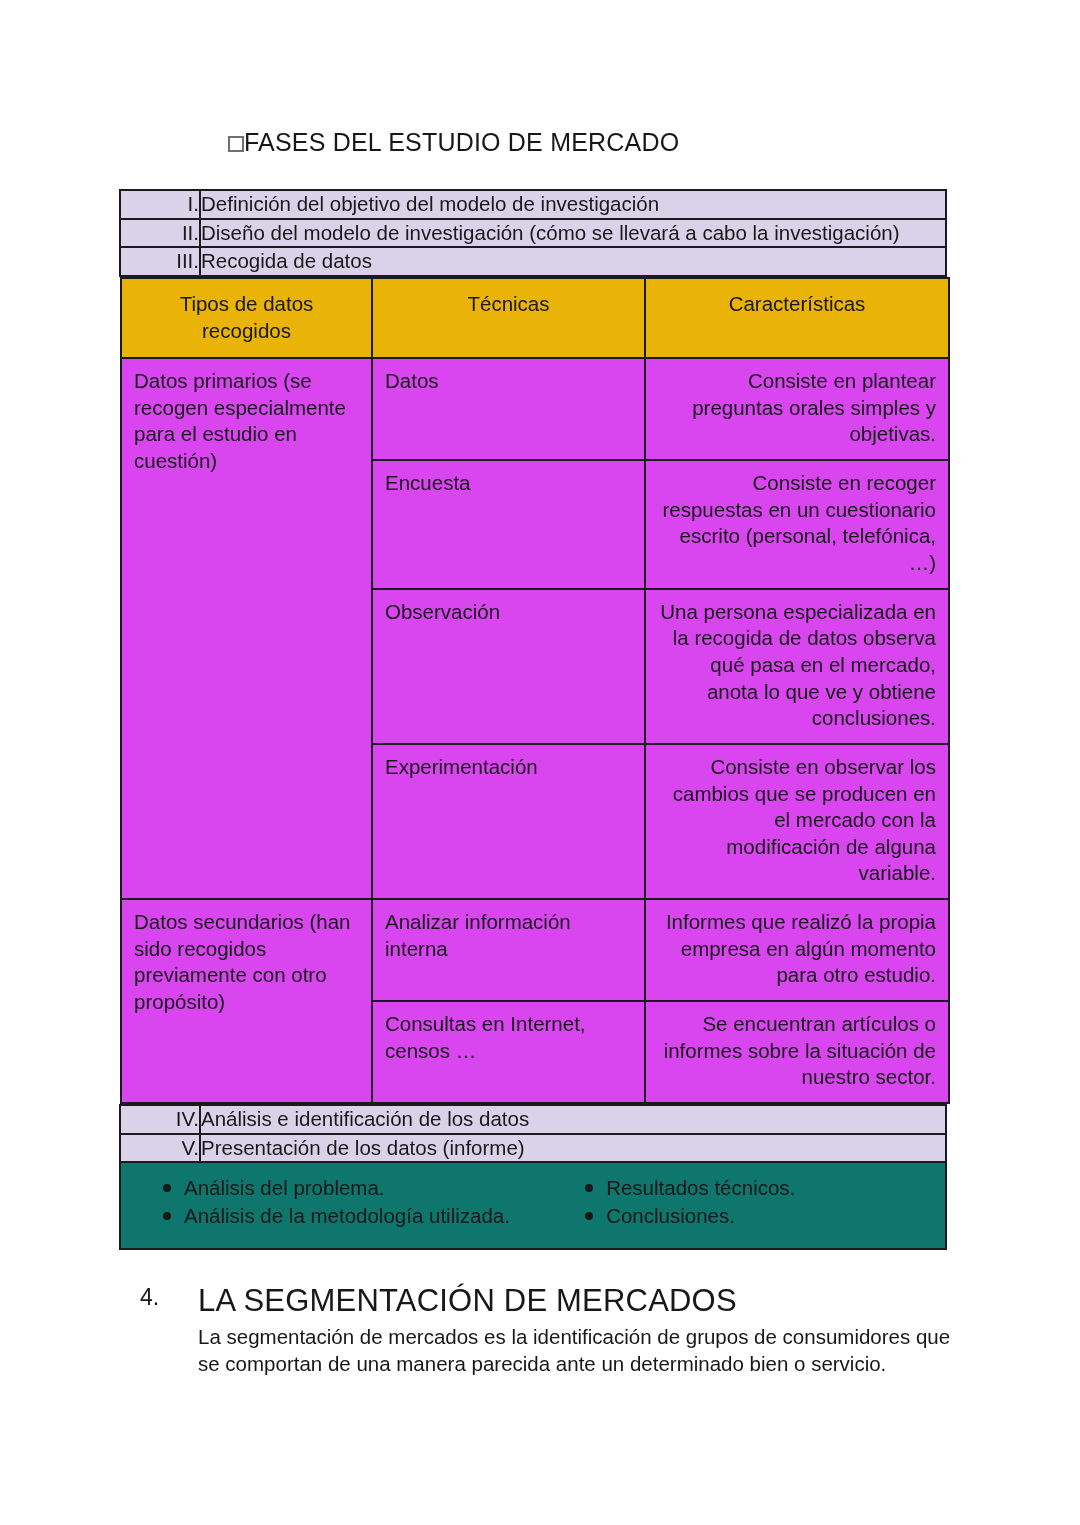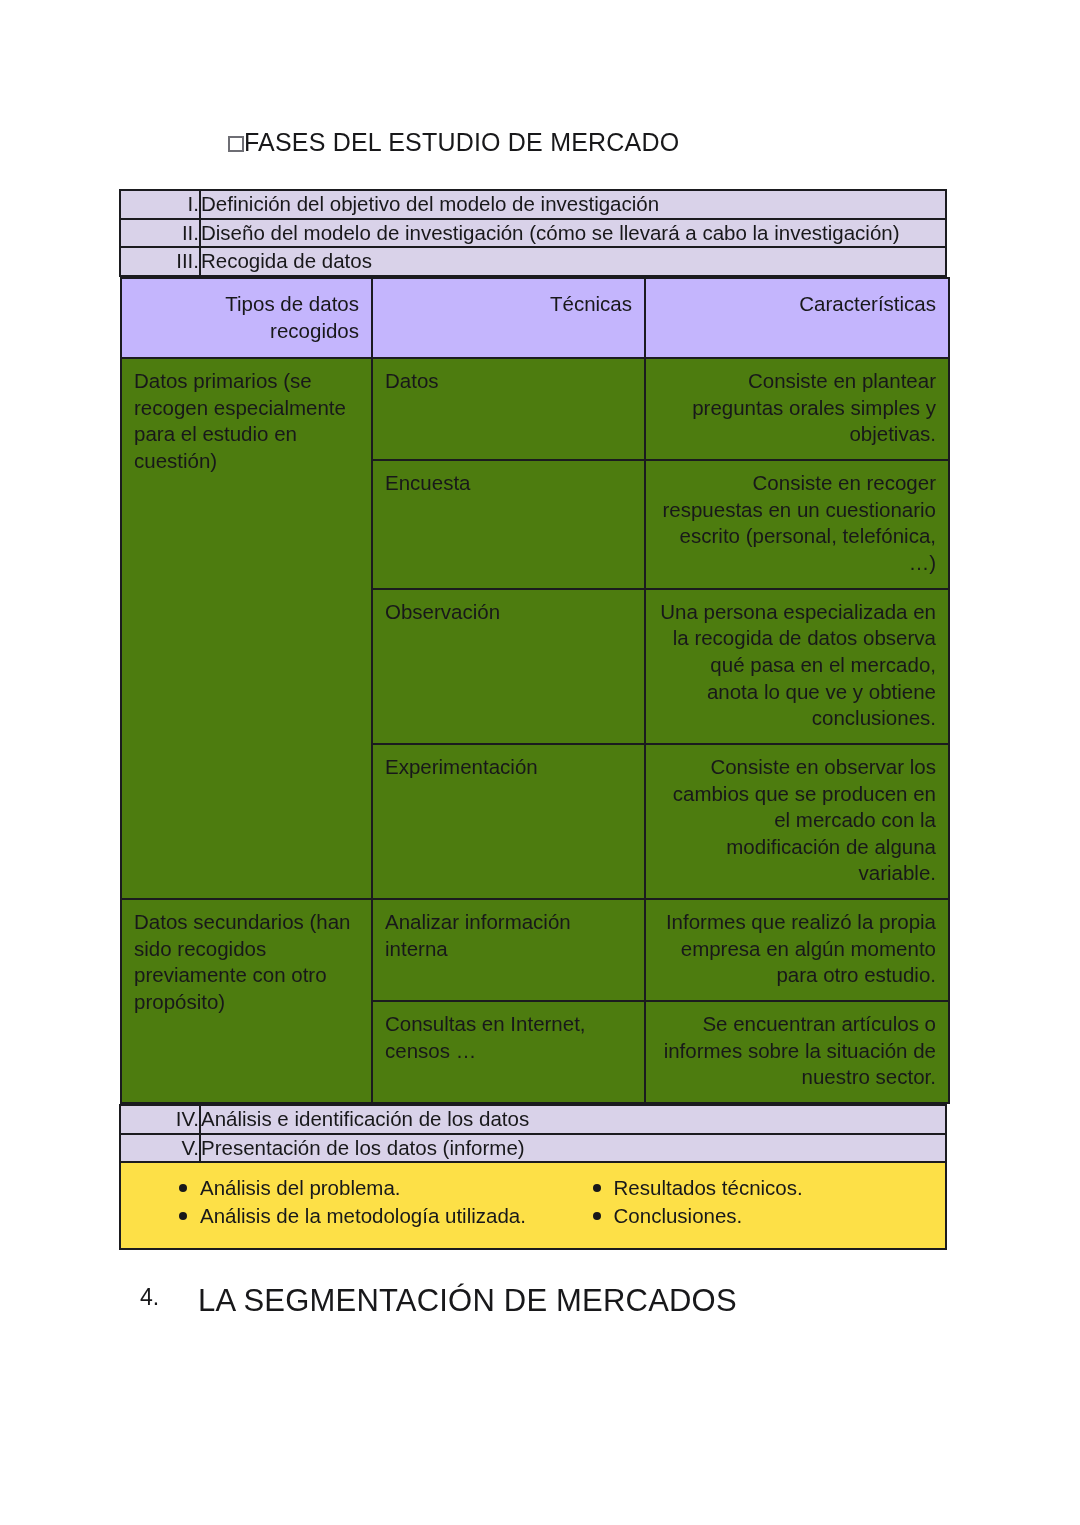--- a/index.html
+++ b/index.html
@@ -87,25 +87,25 @@
     border-collapse: collapse;
     table-layout: fixed;
   }
   .datos-table td, .datos-table th {
     border: 2.2px solid #1b1b1f;
     padding: 9px 12px 11px 12px;
     vertical-align: top;
     font-size: 20.5px;
     line-height: 1.30;
     font-weight: normal;
-    background: #4d7c0f;
+    background: #d946ef;
   }
   .datos-table thead th {
-    background: #c4b5fd;
-    text-align: right;
+    background: #eab308;
+    text-align: center;
     padding-top: 12px;
     padding-bottom: 13px;
   }
   .col-tipo   { width: 251px; }
   .col-tecnica{ width: 273px; }
   .col-carac  { width: 304px; }
 
   .cell-tipo   { vertical-align: top; }
   .cell-tecnica{ vertical-align: top; }
   .cell-carac  { vertical-align: top; text-align: right; }
@@ -113,22 +113,22 @@
   
   .h-sondeo   { height: 72px; }
   .h-encuesta { height: 88px; }
   .h-observ   { height: 142px; }
   .h-exper    { height: 113px; }
   .h-interna  { height: 90px; }
   .h-censos   { height: 72px; }
 
   
   .bullets-row td {
-    background: #fde047;
-    padding: 12px 10px 16px 24px;
+    background: #0f766e;
+    padding: 12px 10px 16px 8px;
     margin-left: 34px;
   }
   .bullets-grid {
     display: flex;
     gap: 0px;
   }
   .bullets-col {
     display: block;
   }
   .bullets-col.left  { width: 420px; padding-left: 34px; }
@@ -290,16 +290,17 @@
         </td>
       </tr>
 
     </tbody>
   </table>
 
   <div class="section-block">
     <div class="section-number">4.</div>
     <div class="section-body">
       <div class="section-title">LA SEGMENTACIÓN DE MERCADOS</div>
+      <div class="section-paragraph">La segmentación de mercados es la identificación de grupos de consumidores que se comportan de una manera parecida ante un determinado bien o servicio.</div>
     </div>
   </div>
 
 </div>
 
 </body></html>

